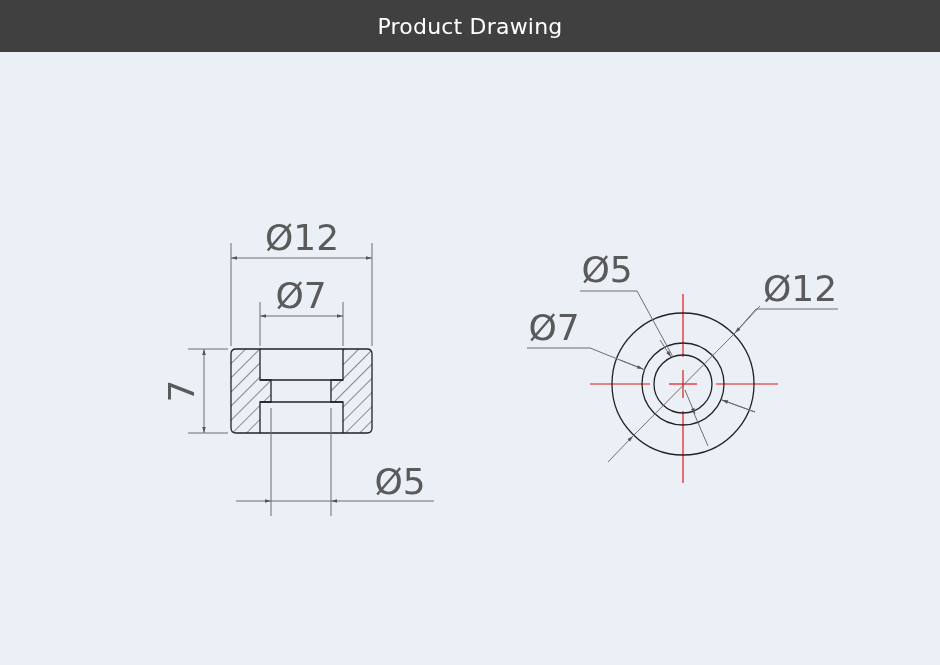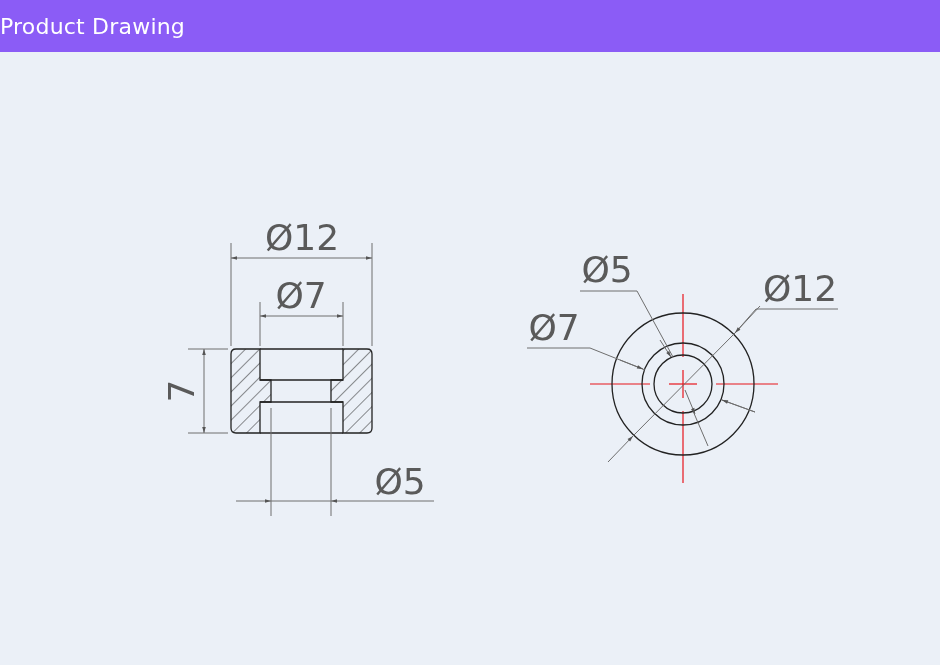--- a/index.html
+++ b/index.html
@@ -1,17 +1,17 @@
 <!DOCTYPE html>
 <html><head>
 <meta charset="utf-8">
 <style>
   html, body { margin:0; padding:0; }
   body { width:940px; height:665px; background:#ebf0f7; position:relative; overflow:hidden; font-family:"DejaVu Sans", sans-serif; }
-  .header { position:absolute; left:0; top:0; width:940px; height:52px; background:#8b5cf6; display:flex; align-items:center; justify-content:flex-start; }
+  .header { position:absolute; left:0; top:0; width:940px; height:52px; background:#404040; display:flex; align-items:center; justify-content:center; }
   .header-title { color:#ffffff; font-size:22px; font-family:"DejaVu Sans", sans-serif; letter-spacing:0.2px; }
   .drawing { position:absolute; left:0; top:52px; width:940px; height:613px; }
   .dimtext { font-family:"DejaVu Sans", sans-serif; font-size:36px; fill:#5a5a5a; }
 </style>
 </head>
 <body>
 
 <div class="header">
   <span class="header-title">Product Drawing</span>
 </div>

